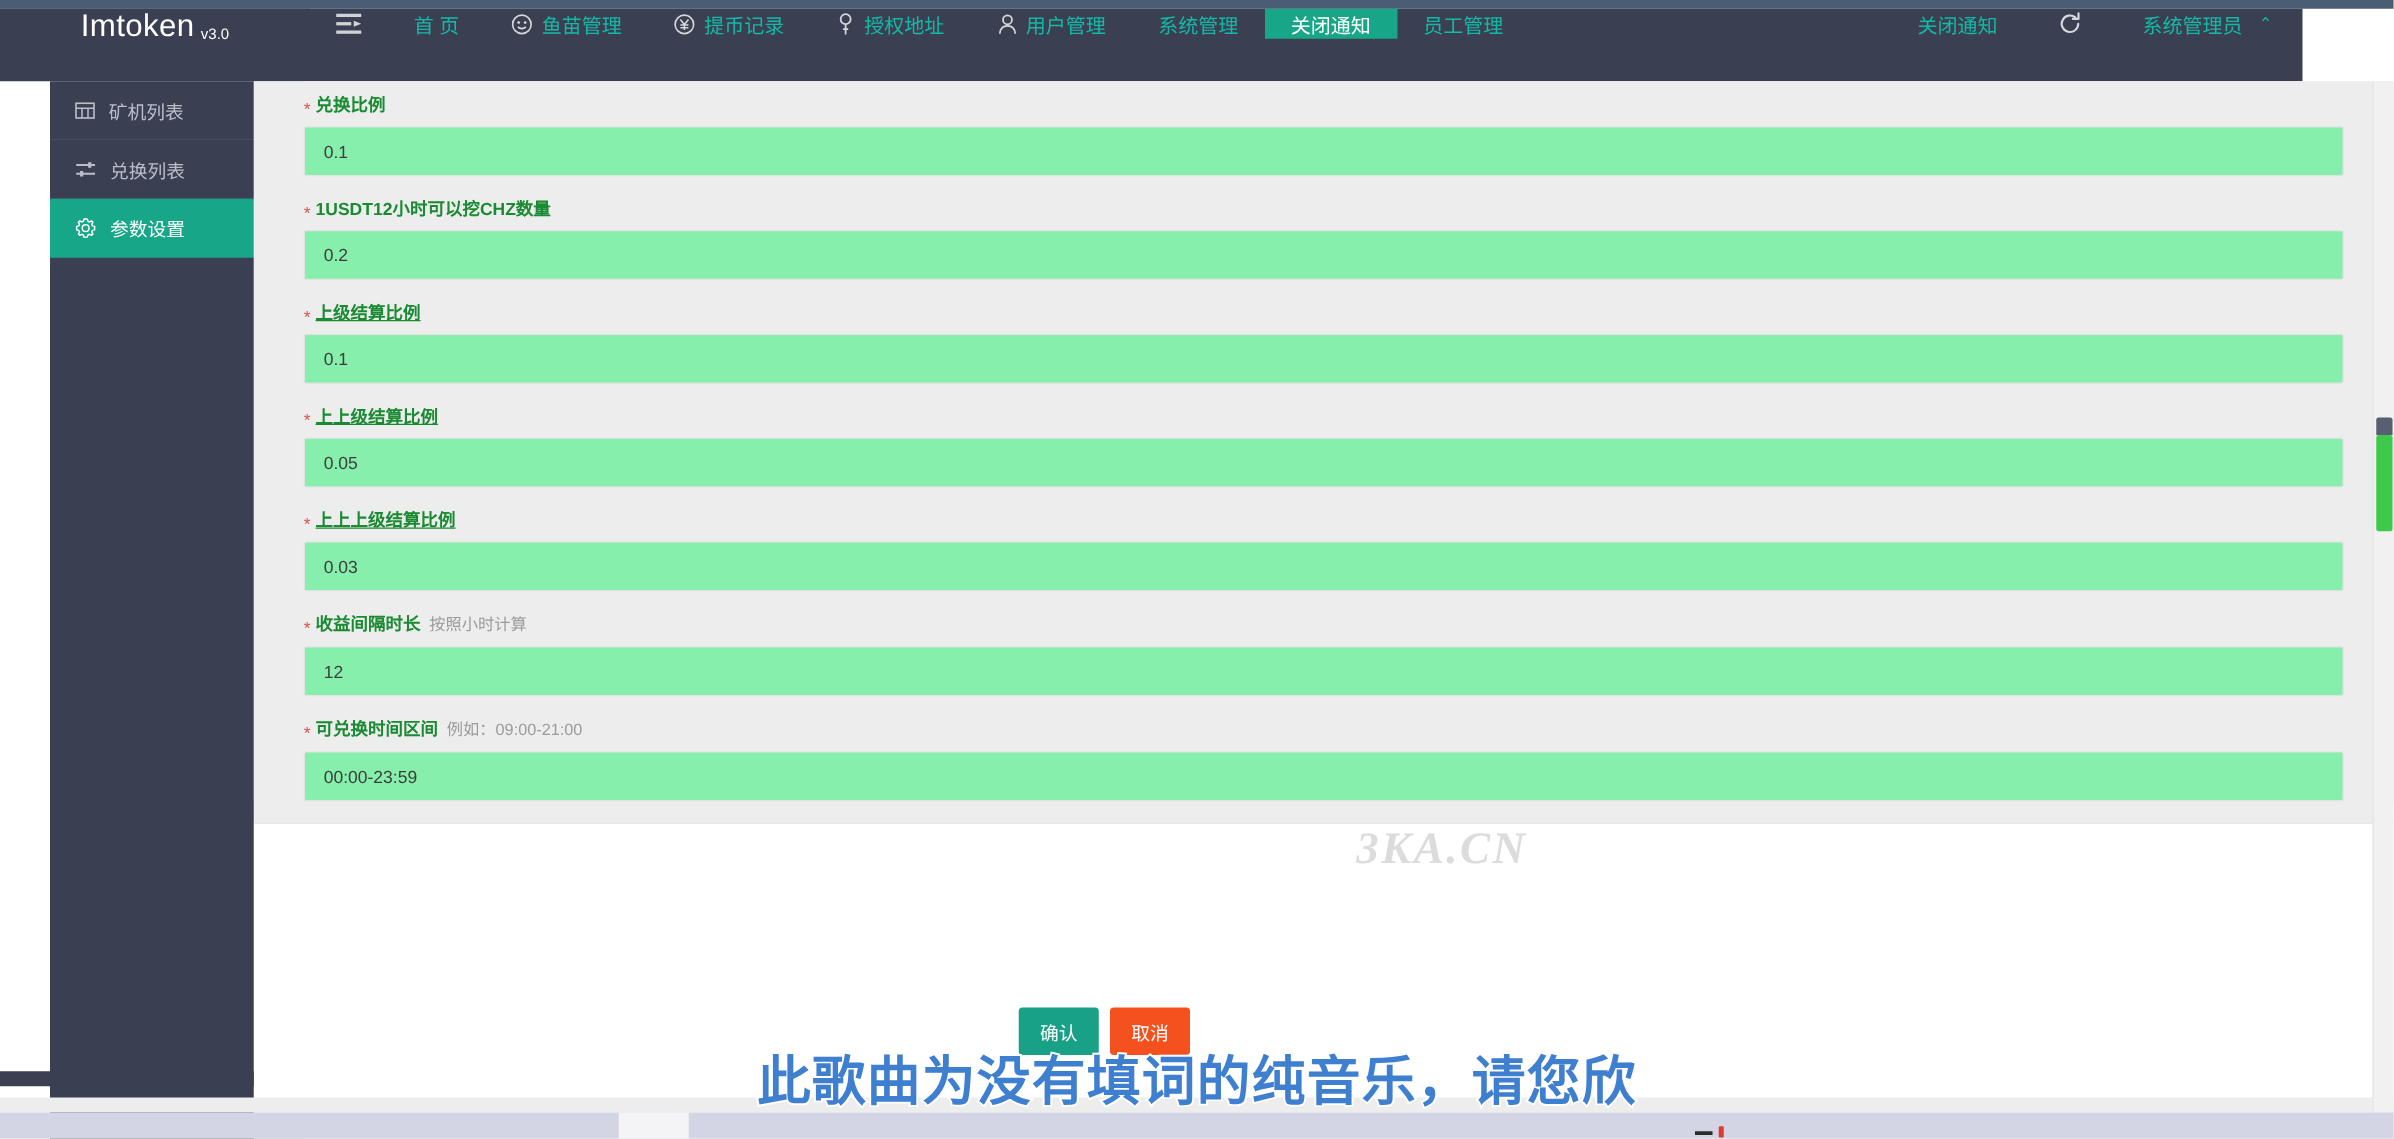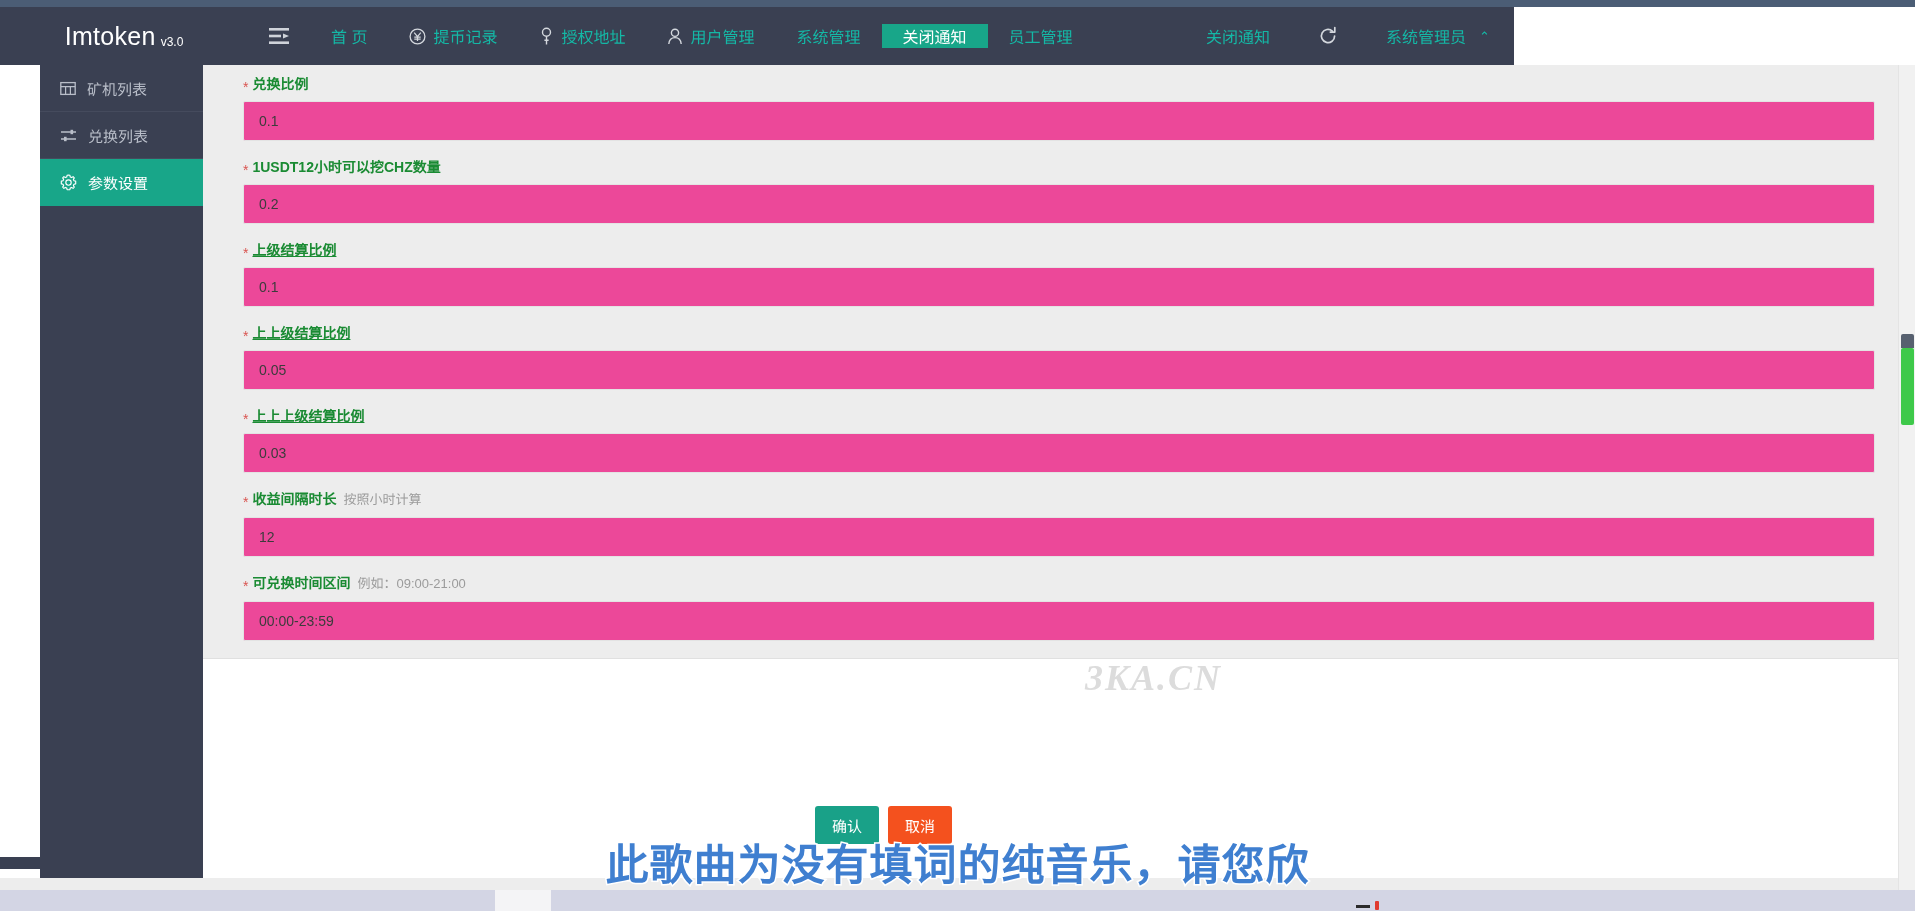--- a/index.html
+++ b/index.html
@@ -13,23 +13,23 @@
   .app { position: relative; width: 1915px; height: 911px; }
 
   
   .top-strip {
     position: absolute; top: 0; left: 0; width: 1915px; height: 7px;
     background: #4b5d75;
   }
 
   
   .header {
-    position: absolute; top: 7px; left: 0; width: 1514px; height: 58px;
+    position: absolute; top: 7px; left: 0; width: 1842px; height: 58px;
     background: #3a4052;
-    display: flex; align-items: center;
+    display: flex; align-items: flex-start;
   }
   .brand {
     width: 248px; flex: 0 0 248px;
     display: flex; align-items: center; justify-content: center;
     color: #ffffff; background: #3a4052;
   }
   .brand-name { font-size: 25px; font-weight: 400; letter-spacing: .3px; }
   .brand-ver { font-size: 12px; margin-left: 5px; align-self: flex-start; margin-top: 13px; }
 
   .nav { display: flex; align-items: stretch; flex: 1 1 auto; }
@@ -77,21 +77,21 @@
   .form-label {
     display: flex; align-items: baseline; gap: 4px;
     font-size: 14px; font-weight: bold; color: #1a8b33;
     margin-bottom: 8px; line-height: 18px;
   }
   .req { color: #d9534f; font-size: 14px; font-weight: normal; position: relative; top: 3px; }
   .label-underline { text-decoration: underline; }
   .label-hint { color: #9b9b9b; font-weight: normal; font-size: 13px; margin-left: 3px; }
   .form-input {
     display: block; width: 100%; height: 40px;
-    background: #ec4899; border: 1px solid #e3e3e3; border-radius: 2px;
+    background: #86efac; border: 1px solid #e3e3e3; border-radius: 2px;
     padding: 0 15px; font-size: 14px; color: #3c3c3c;
     font-family: "Liberation Sans", "DejaVu Sans", sans-serif;
     outline: none;
   }
 
   .panel-divider {
     position: absolute; left: 0; right: 0; top: 593px;
     border-top: 1px solid #e0e0e0; background: #ffffff; height: 253px;
   }
 
@@ -194,20 +194,31 @@
             <rect x="1" y="14.4" width="20" height="2.6" fill="#cfd3da"></rect>
             <path d="M15 6.6 L21 9 L15 11.4 Z" fill="#cfd3da"></path>
           </svg>
         </span>
       </div>
 
       <div class="nav-item">
         <span>首 页</span>
       </div>
 
+      <div class="nav-item">
+        <span class="icon">
+          <svg width="17" height="17" viewBox="0 0 17 17">
+            <circle cx="8.5" cy="8.5" r="7.4" fill="none" stroke="#d4d8de" stroke-width="1.3"></circle>
+            <circle cx="5.9" cy="7" r="1.1" fill="#d4d8de"></circle>
+            <circle cx="11.1" cy="7" r="1.1" fill="#d4d8de"></circle>
+            <path d="M5.3 10.6 Q8.5 13.2 11.7 10.6" fill="none" stroke="#d4d8de" stroke-width="1.3"></path>
+          </svg>
+        </span>
+        <span>鱼苗管理</span>
+      </div>
 
       <div class="nav-item">
         <span class="icon">
           <svg width="17" height="17" viewBox="0 0 17 17">
             <circle cx="8.5" cy="8.5" r="7.4" fill="none" stroke="#d4d8de" stroke-width="1.3"></circle>
             <path d="M5.2 4.6 L8.5 8.6 L11.8 4.6 M5.3 9 H11.7 M5.3 11.2 H11.7 M8.5 8.6 V13" fill="none" stroke="#d4d8de" stroke-width="1.25"></path>
           </svg>
         </span>
         <span>提币记录</span>
       </div>

